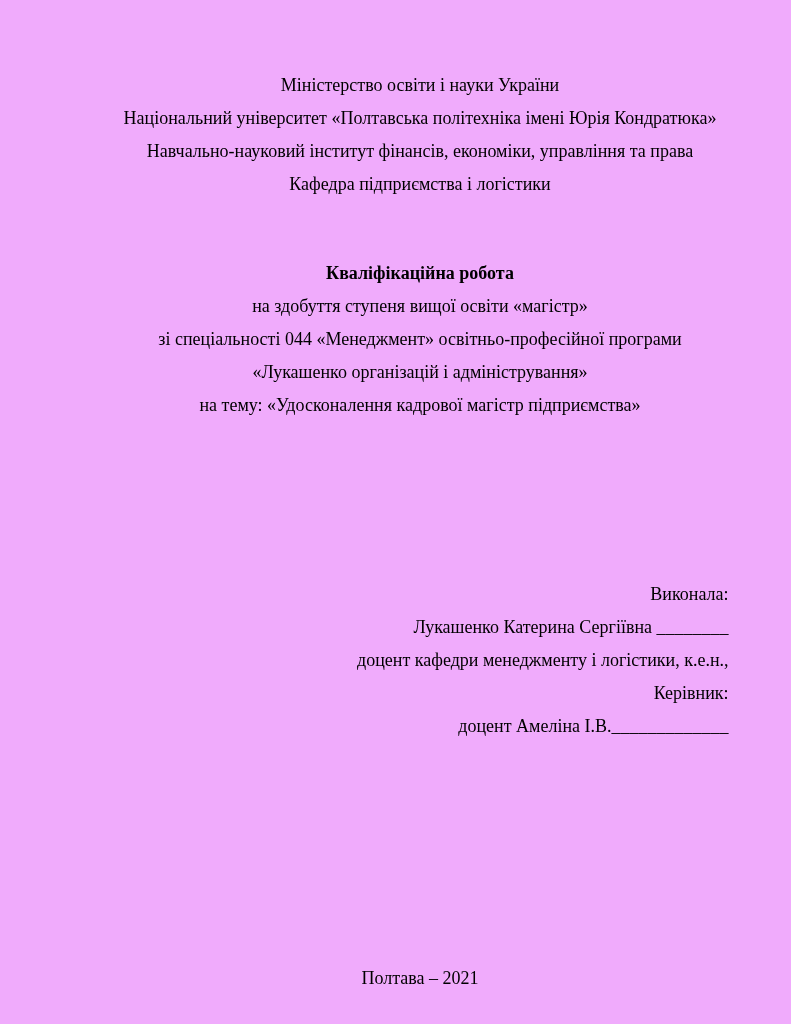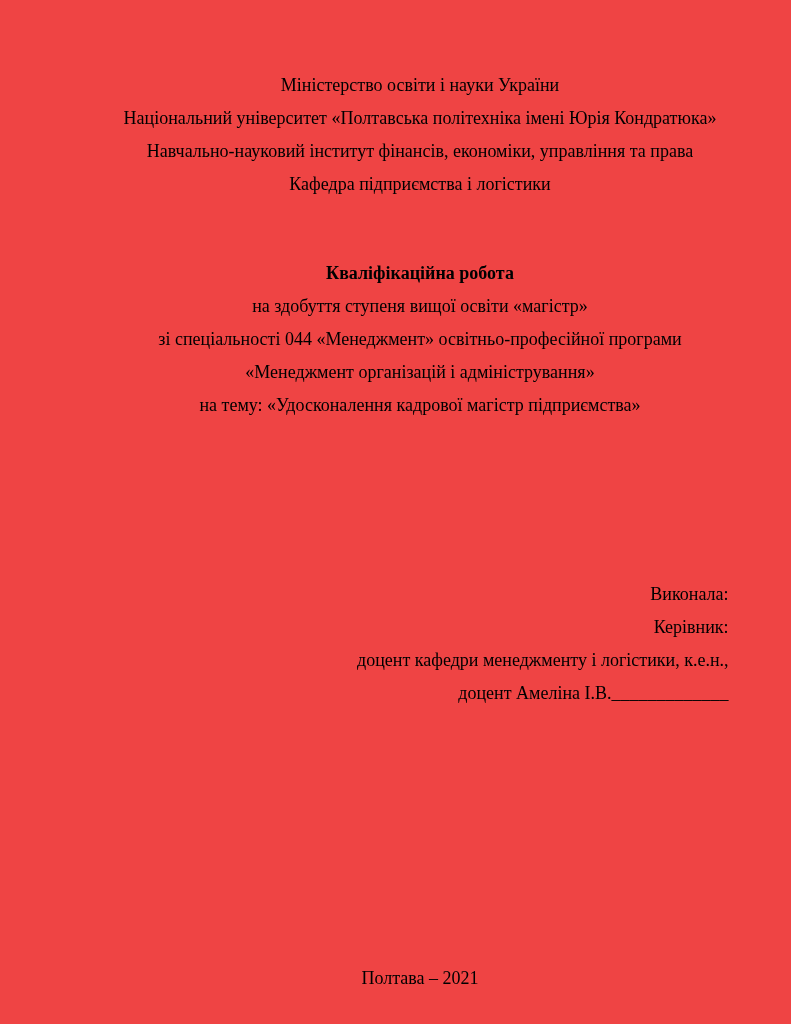--- a/index.html
+++ b/index.html
@@ -4,21 +4,21 @@
 <style>
   html, body {
     margin: 0;
     padding: 0;
     background: #ffffff;
   }
   .page {
     position: relative;
     width: 791px;
     height: 1024px;
-    background: #ef4444;
+    background: #f0abfc;
     color: #000000;
     font-family: "Liberation Serif", "DejaVu Serif", serif;
     font-size: 18px;
     overflow: hidden;
   }
   
   .centered-block {
     position: absolute;
     left: 113px;
     width: 614px;
@@ -48,28 +48,29 @@
     <span class="line">Міністерство освіти і науки України</span>
     <span class="line">Національний університет «Полтавська політехніка імені Юрія Кондратюка»</span>
     <span class="line">Навчально-науковий інститут фінансів, економіки, управління та права</span>
     <span class="line">Кафедра підприємства і логістики</span>
   </div>
 
   <div class="centered-block title-block">
     <span class="line thesis-title">Кваліфікаційна робота</span>
     <span class="line">на здобуття ступеня вищої освіти «магістр»</span>
     <span class="line">зі спеціальності 044 «Менеджмент» освітньо-професійної програми</span>
-    <span class="line">«Менеджмент організацій і адміністрування»</span>
+    <span class="line">«Лукашенко організацій і адміністрування»</span>
     <span class="line">на тему: «Удосконалення кадрової магістр підприємства»</span>
   </div>
 
   <div class="executor-block">
     <span class="line">Виконала:</span>
+    <span class="line">Лукашенко Катерина Сергіївна ________</span>
+    <span class="line">доцент кафедри менеджменту і логістики, к.е.н.,</span>
     <span class="line">Керівник:</span>
-    <span class="line">доцент кафедри менеджменту і логістики, к.е.н.,</span>
     <span class="line">доцент Амеліна І.В._____________</span>
   </div>
 
   <div class="centered-block city-block">
     <span class="line">Полтава – 2021</span>
   </div>
 
 </div>
 
 </body></html>

